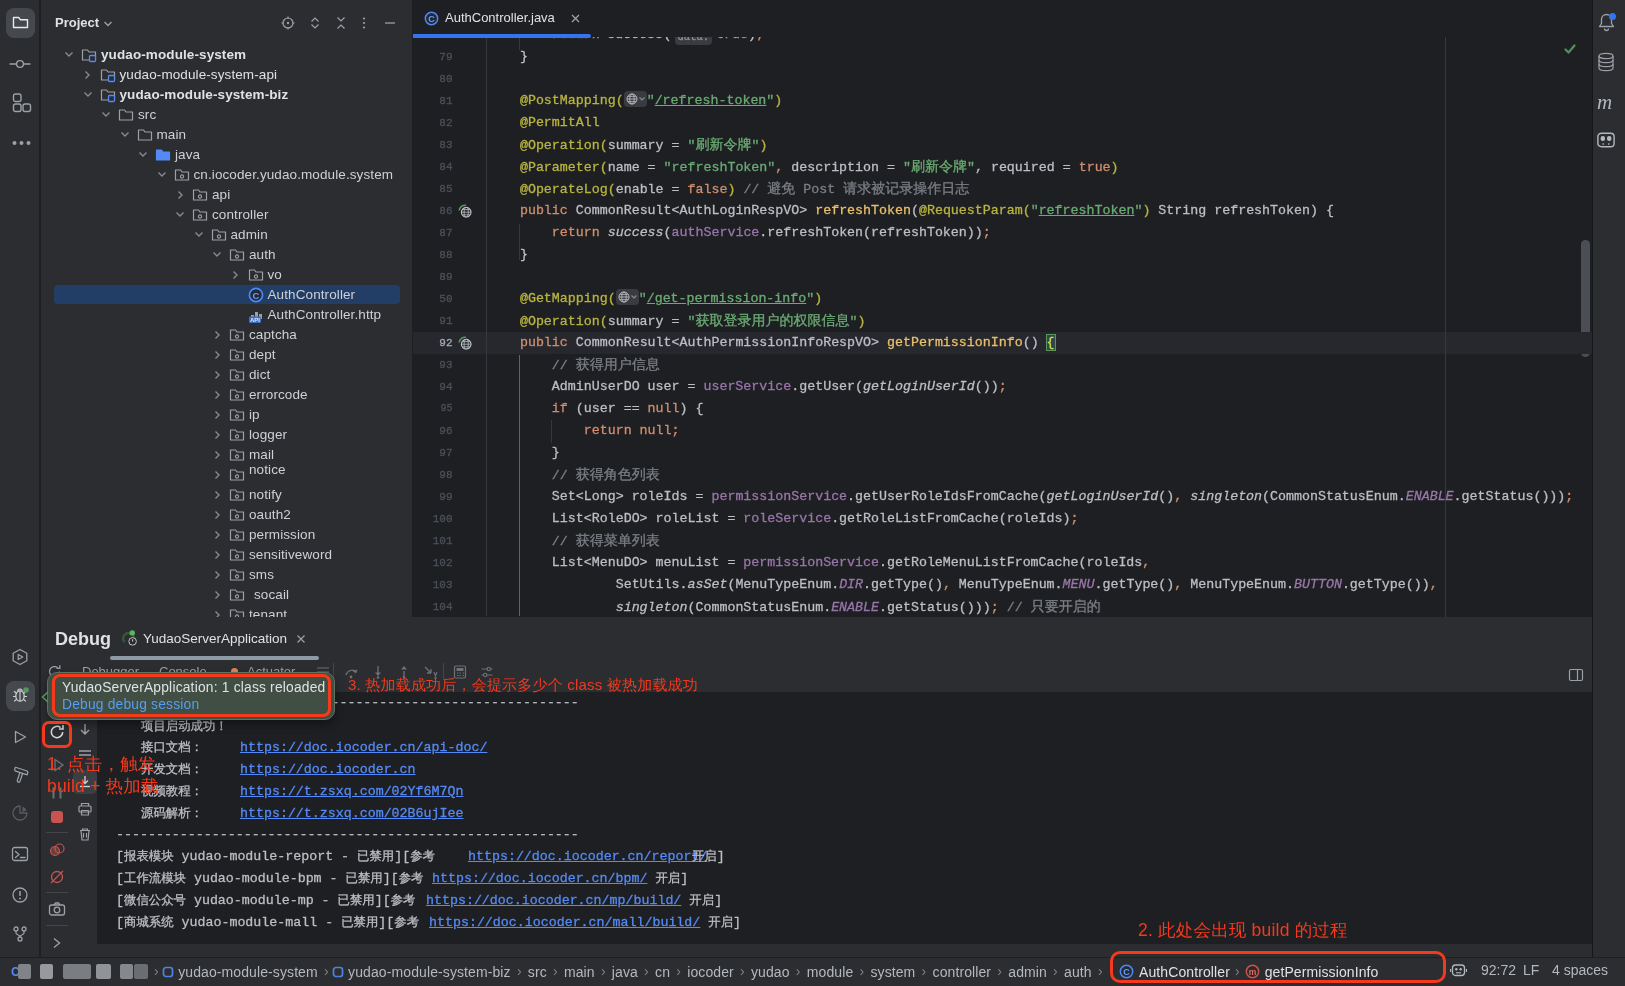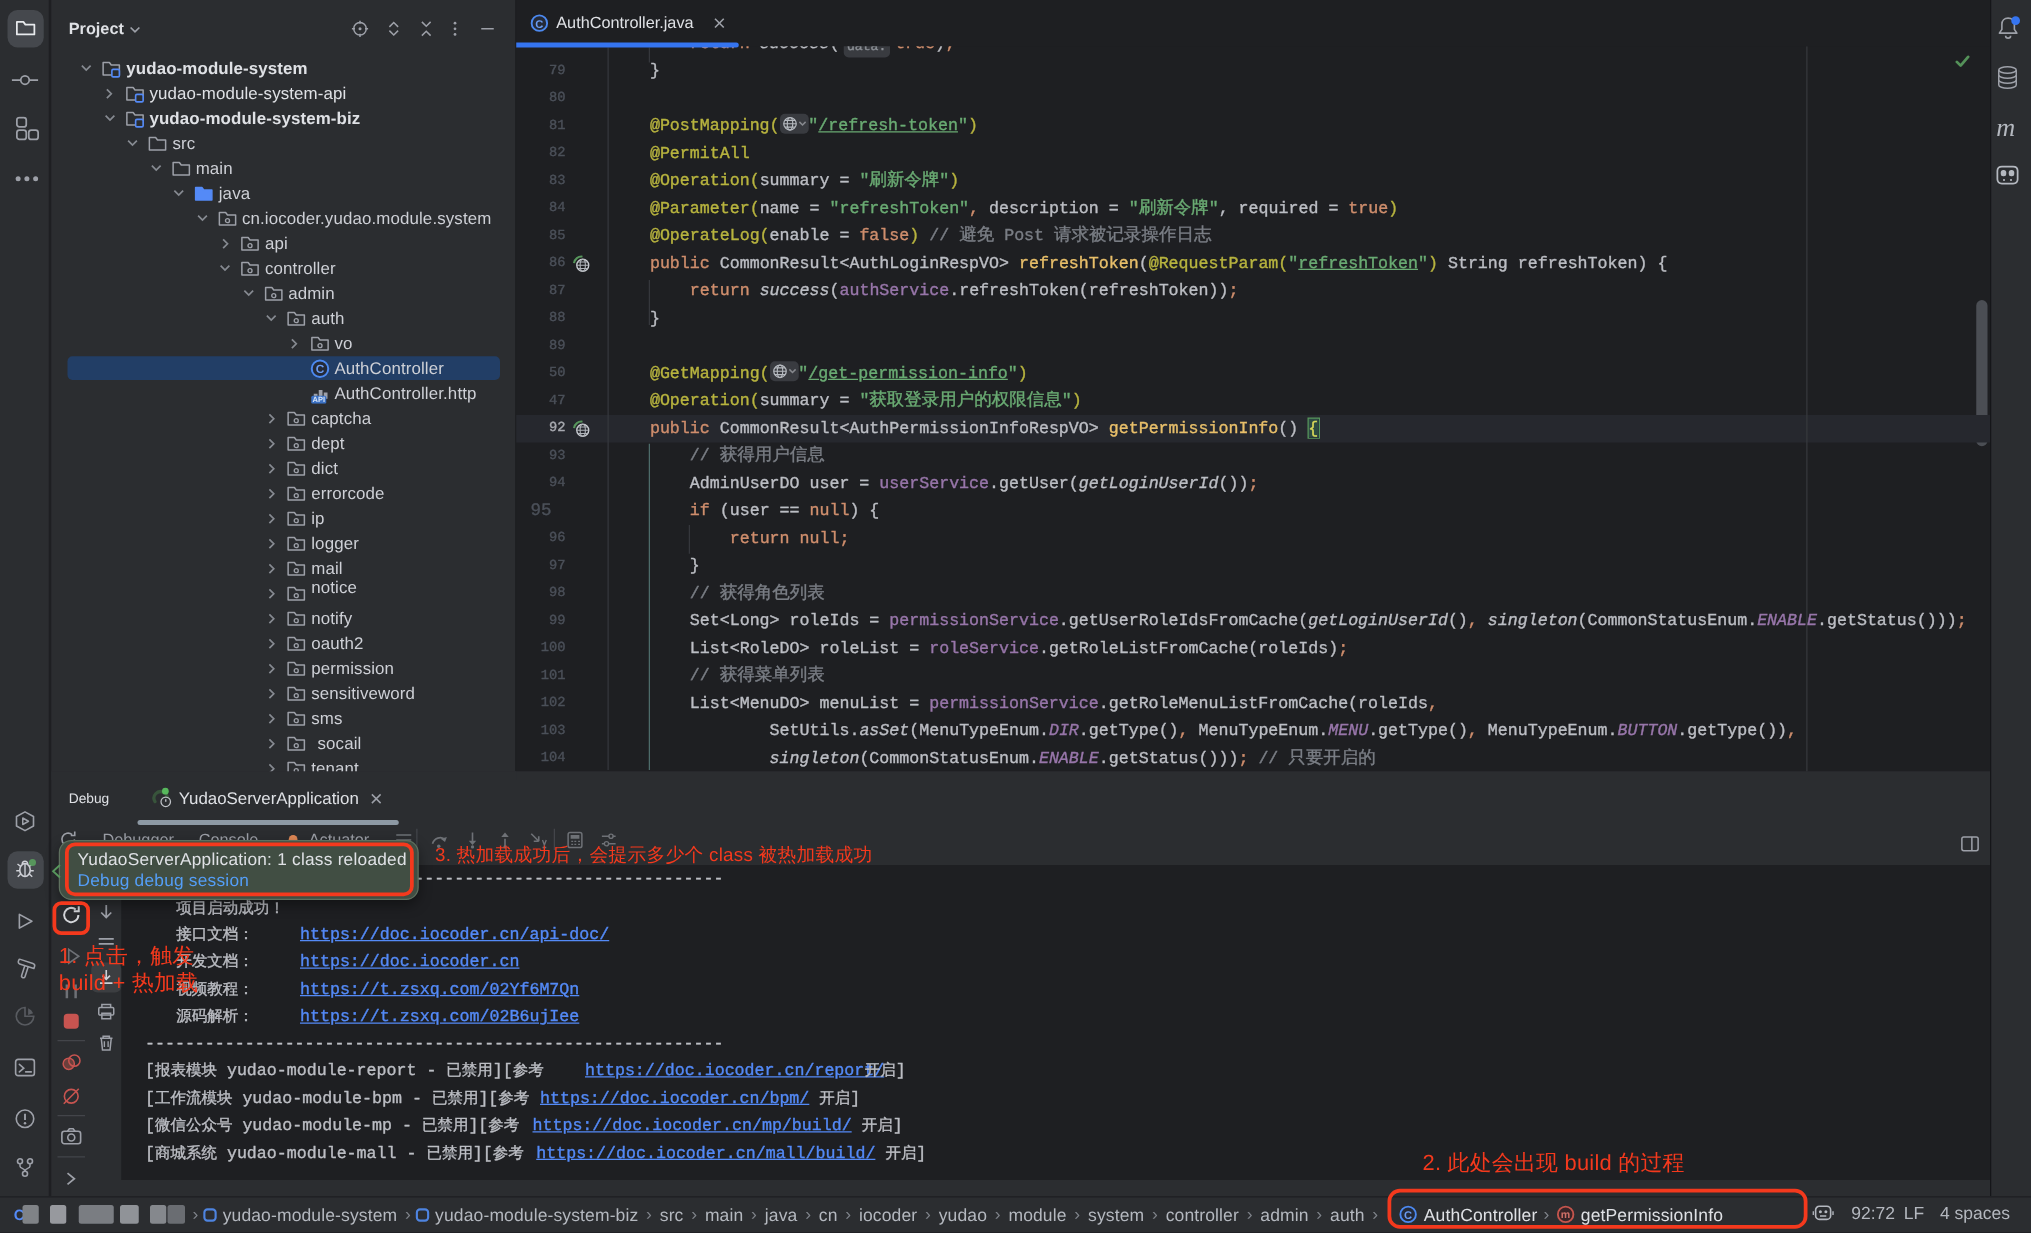--- a/index.html
+++ b/index.html
@@ -391,29 +391,29 @@
 <div class="ab mono code" style="left:488px;top:244px;height:22px">&nbsp;&nbsp;&nbsp;&nbsp;}</div>
 <div class="ab mono" style="left:413px;top:266px;width:39.5px;height:22px;text-align:right;font-size:11px;line-height:22px;color:#4B5059">89</div>
 <div class="ab mono code" style="left:488px;top:266px;height:22px"></div>
 <div class="ab mono" style="left:413px;top:288px;width:39.5px;height:22px;text-align:right;font-size:11px;line-height:22px;color:#4B5059">50</div>
 <div class="ab mono code" style="left:488px;top:288px;height:22px">&nbsp;&nbsp;&nbsp;&nbsp;<span class="an">@GetMapping(</span><span style="display:inline-block;vertical-align:-3px;width:23px;height:16px;background:#393B40;border-radius:4px;position:relative"><svg width="23" height="16" viewBox="0 0 23 16" style="position:absolute;left:0;top:0">
         <circle cx="8" cy="8" r="5" fill="none" stroke="#B6BAC0" stroke-width="1"></circle>
         <ellipse cx="8" cy="8" rx="2.2" ry="5" fill="none" stroke="#B6BAC0" stroke-width="0.9"></ellipse>
         <path d="M3.2 8h9.6M4 5.3h8M4 10.7h8" stroke="#B6BAC0" stroke-width="0.9" fill="none"></path>
         <path d="M15.5 6.5 18 9l2.5-2.5" stroke="#87898E" stroke-width="1.2" fill="none"></path>
       </svg></span><span class="st">"<span class="lk">/get-permission-info</span>"</span><span class="an">)</span></div>
-<div class="ab mono" style="left:413px;top:310px;width:39.5px;height:22px;text-align:right;font-size:11px;line-height:22px;color:#4B5059">47</div>
+<div class="ab mono" style="left:413px;top:310px;width:39.5px;height:22px;text-align:right;font-size:11px;line-height:22px;color:#4B5059">91</div>
 <div class="ab mono code" style="left:488px;top:310px;height:22px">&nbsp;&nbsp;&nbsp;&nbsp;<span class="an">@Operation(</span>summary = <span class="st">"<span class="C">获取登录用户的权限信息</span>"</span><span class="an">)</span></div>
 <div class="ab mono" style="left:413px;top:332px;width:39.5px;height:22px;text-align:right;font-size:11px;line-height:22px;color:#A8AAB0">92</div>
 <div class="ab mono code" style="left:488px;top:332px;height:22px">&nbsp;&nbsp;&nbsp;&nbsp;<span class="k">public</span> CommonResult&lt;AuthPermissionInfoRespVO&gt; <span class="me">getPermissionInfo</span>() <span style="background:#2D4A42;box-shadow:0 0 0 1px #57965C;color:#D8D85A">{</span></div>
 <div class="ab mono" style="left:413px;top:354px;width:39.5px;height:22px;text-align:right;font-size:11px;line-height:22px;color:#4B5059">93</div>
 <div class="ab mono code" style="left:488px;top:354px;height:22px">&nbsp;&nbsp;&nbsp;&nbsp;&nbsp;&nbsp;&nbsp;&nbsp;<span class="cm">// <span class="C">获得用户信息</span></span></div>
 <div class="ab mono" style="left:413px;top:376px;width:39.5px;height:22px;text-align:right;font-size:11px;line-height:22px;color:#4B5059">94</div>
 <div class="ab mono code" style="left:488px;top:376px;height:22px">&nbsp;&nbsp;&nbsp;&nbsp;&nbsp;&nbsp;&nbsp;&nbsp;AdminUserDO user = <span class="fi">userService</span>.getUser(<span class="it">getLoginUserId</span>())<span class="k">;</span></div>
-<div class="ab mono" style="left:413px;top:398px;width:39.5px;height:22px;text-align:center;font-size:14px;line-height:22px;color:#4B5059">95</div>
+<div class="ab mono" style="left:413px;top:398px;width:39.5px;height:22px;text-align:right;font-size:10px;line-height:22px;color:#4B5059">95</div>
 <div class="ab mono code" style="left:488px;top:398px;height:22px">&nbsp;&nbsp;&nbsp;&nbsp;&nbsp;&nbsp;&nbsp;&nbsp;<span class="k">if</span> (user == <span class="k">null</span>) {</div>
 <div class="ab mono" style="left:413px;top:420px;width:39.5px;height:22px;text-align:right;font-size:11px;line-height:22px;color:#4B5059">96</div>
 <div class="ab mono code" style="left:488px;top:420px;height:22px">&nbsp;&nbsp;&nbsp;&nbsp;&nbsp;&nbsp;&nbsp;&nbsp;&nbsp;&nbsp;&nbsp;&nbsp;<span class="k">return null;</span></div>
 <div class="ab mono" style="left:413px;top:442px;width:39.5px;height:22px;text-align:right;font-size:11px;line-height:22px;color:#4B5059">97</div>
 <div class="ab mono code" style="left:488px;top:442px;height:22px">&nbsp;&nbsp;&nbsp;&nbsp;&nbsp;&nbsp;&nbsp;&nbsp;}</div>
 <div class="ab mono" style="left:413px;top:464px;width:39.5px;height:22px;text-align:right;font-size:11px;line-height:22px;color:#4B5059">98</div>
 <div class="ab mono code" style="left:488px;top:464px;height:22px">&nbsp;&nbsp;&nbsp;&nbsp;&nbsp;&nbsp;&nbsp;&nbsp;<span class="cm">// <span class="C">获得角色列表</span></span></div>
 <div class="ab mono" style="left:413px;top:486px;width:39.5px;height:22px;text-align:right;font-size:11px;line-height:22px;color:#4B5059">99</div>
 <div class="ab mono code" style="left:488px;top:486px;height:22px">&nbsp;&nbsp;&nbsp;&nbsp;&nbsp;&nbsp;&nbsp;&nbsp;Set&lt;Long&gt; roleIds = <span class="fi">permissionService</span>.getUserRoleIdsFromCache(<span class="it">getLoginUserId</span>()<span class="k">,</span> <span class="it">singleton</span>(CommonStatusEnum.<span class="sf">ENABLE</span>.getStatus()))<span class="k">;</span></div>
 <div class="ab mono" style="left:413px;top:508px;width:39.5px;height:22px;text-align:right;font-size:11px;line-height:22px;color:#4B5059">100</div>
@@ -432,21 +432,21 @@
     <path d="M3.6 8.2h9.2M4.3 5.6h7.8M4.3 10.8h7.8" stroke="#AFB3B9" stroke-width="0.9" fill="none"></path>
     <path d="M1.2 6.5A6 6 0 0 1 8 1.3" stroke="#57965C" stroke-width="1.6" fill="none"></path>
   </svg>
 <svg class="ab" style="left:458px;top:336px" width="15" height="15" viewBox="0 0 15 15" fill="none">
     <circle cx="8.2" cy="8.2" r="4.8" fill="none" stroke="#C8CBD0" stroke-width="1.1"></circle>
     <ellipse cx="8.2" cy="8.2" rx="2.1" ry="4.8" fill="none" stroke="#AFB3B9" stroke-width="0.9"></ellipse>
     <path d="M3.6 8.2h9.2M4.3 5.6h7.8M4.3 10.8h7.8" stroke="#AFB3B9" stroke-width="0.9" fill="none"></path>
     <path d="M1.2 6.5A6 6 0 0 1 8 1.3" stroke="#57965C" stroke-width="1.6" fill="none"></path>
   </svg>
 <div class="ab" style="left:41px;top:617px;width:372px;height:7px;background:#2B2D30"></div>
-<div class="ab" style="left:55px;top:630px;height:18px;line-height:18px;font-size:11px;font-weight:normal;color:#DFE1E5">Debug</div>
+<div class="ab" style="left:55px;top:630px;height:18px;line-height:18px;font-size:18px;font-weight:bold;color:#DFE1E5">Debug</div>
 <svg class="ab" style="left:121px;top:629px" width="19" height="19" viewBox="0 0 19 19" fill="none">
     <path d="M3 12.3a5.2 5.2 0 0 1 6.8-7.4" stroke="#38543B" stroke-width="2.6" fill="none" stroke-linecap="round"></path>
     <path d="M12.3 7a5.2 5.2 0 0 1-1.1 6.2" stroke="#38543B" stroke-width="2.6" fill="none" stroke-linecap="round"></path>
     <circle cx="11.3" cy="3.9" r="2.7" fill="#57B75C"></circle>
     <circle cx="11.6" cy="12.4" r="3.8" fill="#2B2D30" stroke="#BFC2C7" stroke-width="1"></circle>
     <path d="M11.6 10.3v2.1" stroke="#BFC2C7" stroke-width="1.1"></path>
   </svg>
 <div class="ab" style="left:143px;top:630px;height:18px;line-height:18px;font-size:13.5px;color:#DFE1E5">YudaoServerApplication</div>
 <svg class="ab" style="left:296px;top:634px" width="10" height="10" viewBox="0 0 10 10" fill="none">
     <path d="M1.5 1.5l7 7M8.5 1.5l-7 7" stroke="#9DA0A8" stroke-width="1.2"></path>

